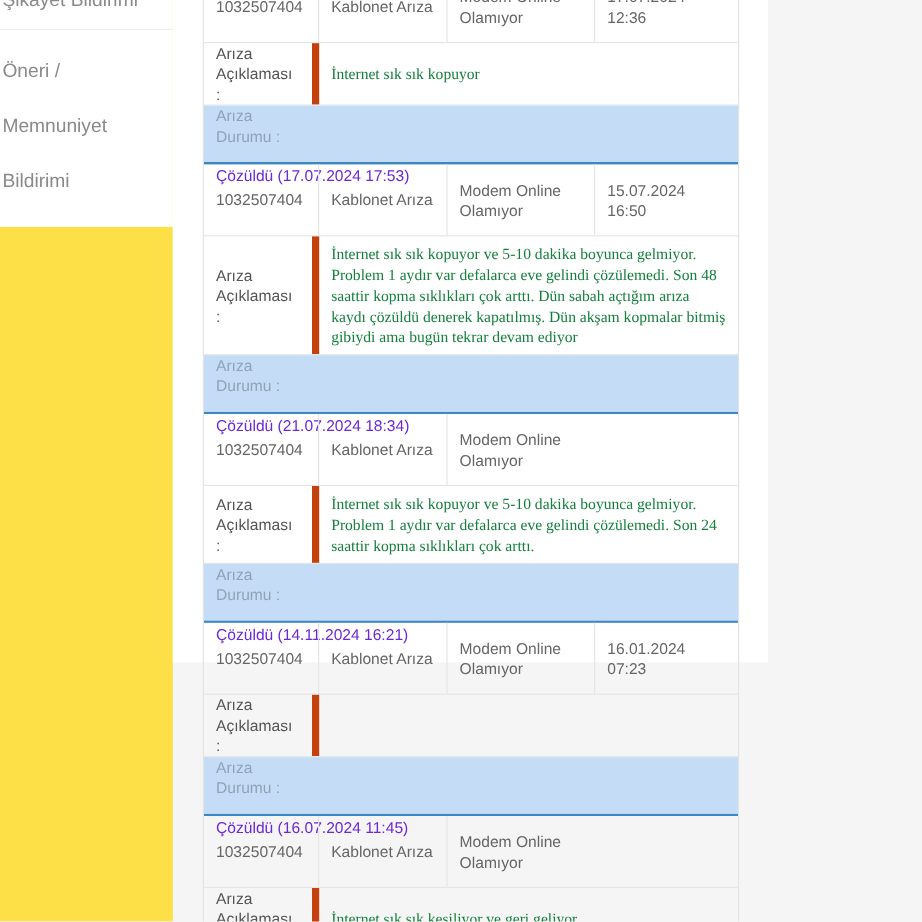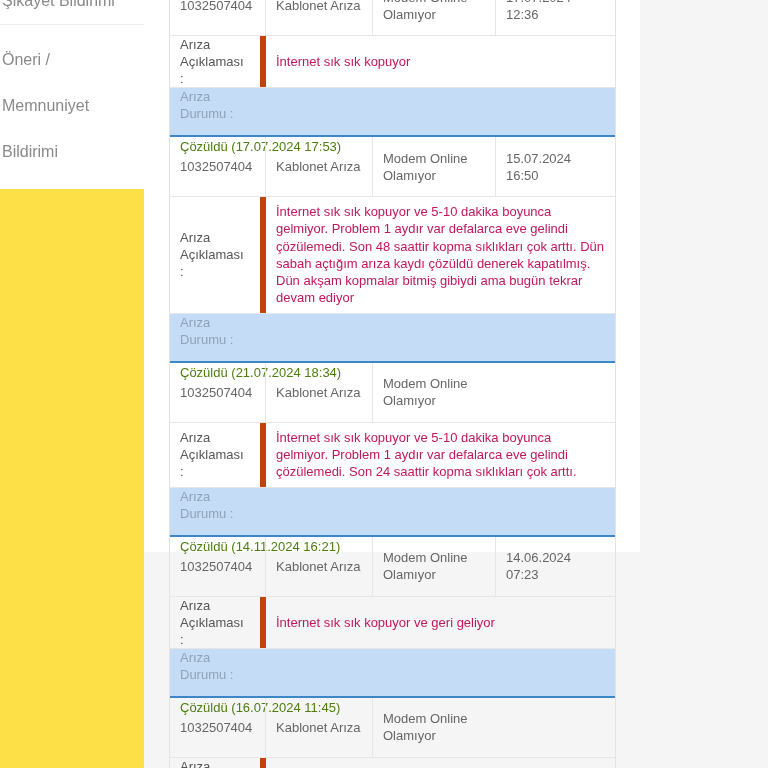--- a/index.html
+++ b/index.html
@@ -23,25 +23,25 @@
   .row.head { height: 60px; align-items: stretch; }
   .cell { display: flex; align-items: center; padding: 0 10px; border-right: 1px solid #e6e6e6; line-height: 17px; }
   .cell:last-child { border-right: none; }
   .c-id { width: 96px; }
   .c-type { width: 107px; }
   .c-sub { width: 123px; }
   .c-date { flex: 1; }
 
   .row.desc { min-height: 48px; }
   .row.desc .label { width: 96px; display: flex; align-items: center; padding: 0 10px; border-right: 6px solid #c2410c; color: #555; line-height: 17px; }
-  .row.desc .value { flex: 1; padding: 6px 10px; display: flex; align-items: center; line-height: 17.3px; color: #be185d; }
+  .row.desc .value { flex: 1; padding: 6px 10px; display: flex; align-items: center; line-height: 17.3px; color: #15803d; font-family: Liberation Serif, serif; }
 
   .row.status { background: #c4dcf5; height: 47px; border-bottom: none; flex-direction: column; }
   .row.status .label { width: 96px; display: flex; align-items: center; padding: 0 10px; color: #8fa3b8; line-height: 17px; }
-  .row.status .value { flex: 1; display: flex; align-items: center; padding: 17px 10px; color: #4d7c0f; }
+  .row.status .value { flex: 1; display: flex; align-items: center; padding: 17px 10px; color: #6d28d9; }
 </style>
 </head>
 <body>
 
 <nav class="sidebar">
   <div class="sidebar-menu">
     <a class="sidebar-item single first">Şikayet Bildirimi</a>
     <a class="sidebar-item multi">
       <span>Öneri /</span>
       <span>Memnuniyet</span>
@@ -101,25 +101,24 @@
         <div class="label">Arıza Durumu :</div>
         <div class="value">Çözüldü  (14.11.2024 16:21)</div>
       </div>
     </div>
 
     <div class="record">
       <div class="row head">
         <div class="cell c-id">1032507404</div>
         <div class="cell c-type">Kablonet Arıza</div>
         <div class="cell c-sub">Modem Online Olamıyor</div>
-        <div class="cell c-date">14.06.2024 07:23</div>
+        <div class="cell c-date">16.01.2024 07:23</div>
       </div>
       <div class="row desc">
         <div class="label">Arıza Açıklaması :</div>
-        <div class="value">İnternet sık sık kopuyor ve geri geliyor</div>
       </div>
       <div class="row status">
         <div class="label">Arıza Durumu :</div>
         <div class="value">Çözüldü  (16.07.2024 11:45)</div>
       </div>
     </div>
 
     <div class="record">
       <div class="row head">
         <div class="cell c-id">1032507404</div>

